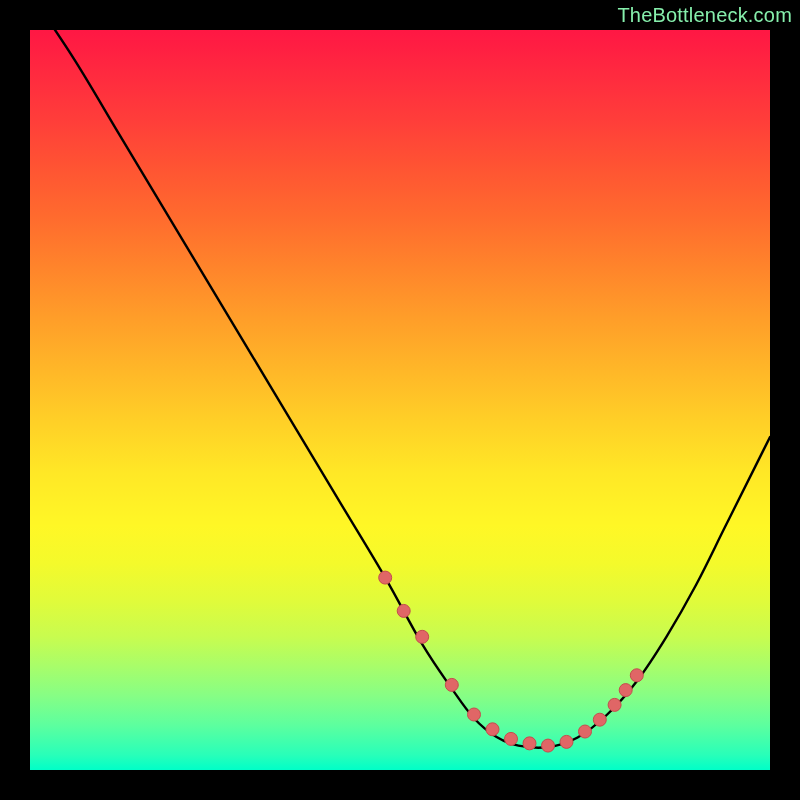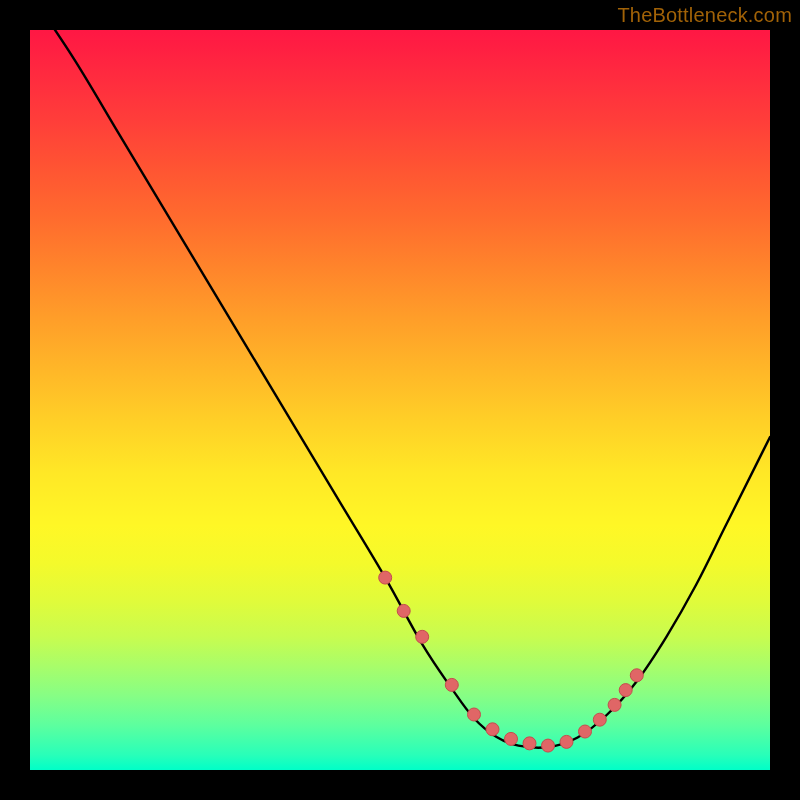--- a/index.html
+++ b/index.html
@@ -49,21 +49,21 @@
     position: absolute;
     left: 0;
     top: 0;
     width: 740px;
     height: 740px;
   }
   .watermark {
     position: absolute;
     top: 4px;
     right: 8px;
-    color: #a16207;
+    color: #86efac;
     font-size: 20px;
     font-weight: 500;
     letter-spacing: 0.2px;
   }
 </style>
 </head>
 <body>
 
 <div class="frame">
   <div class="watermark">TheBottleneck.com</div>

